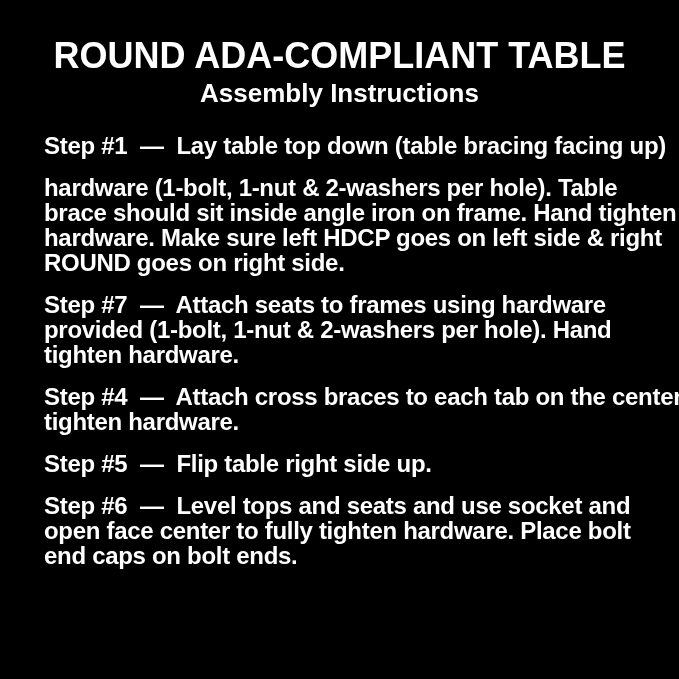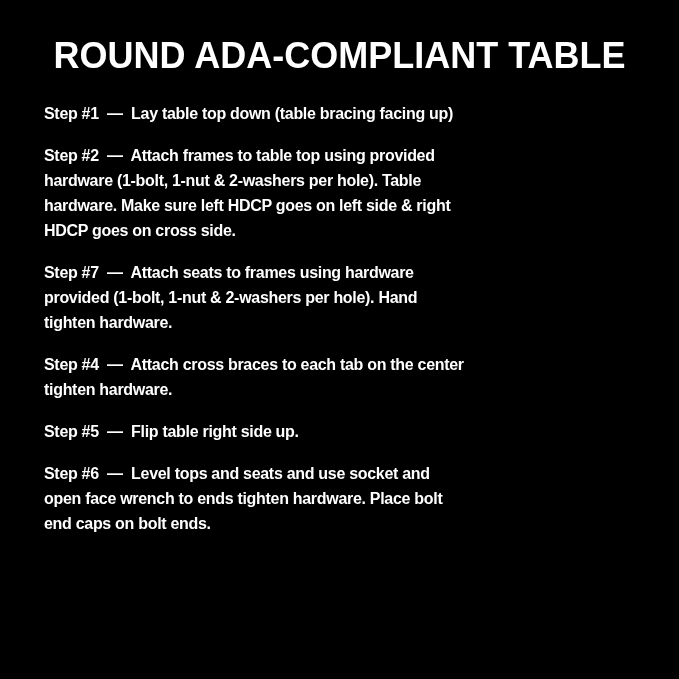--- a/index.html
+++ b/index.html
@@ -40,59 +40,60 @@
     font-weight: 700;
     margin-left: -14px;
   }
   .steps {
     margin-top: 27px;
   }
   .step {
     margin: 0 0 17px;
   }
   .line {
-    font-size: 16px;
+    font-size: 24px;
     line-height: 25px;
     letter-spacing: -0.3px;
     white-space: pre;   
     font-weight: 700;
   }
 </style>
 </head>
 <body style="--bg: #000000; --fg: #ffffff;">
 
 <div class="poster">
   <h1 class="title">ROUND ADA-COMPLIANT TABLE</h1>
+  <h2 class="subtitle">Assembly Instructions</h2>
 
   <div class="steps">
     <div class="step">
       <div class="line">Step #1  —  Lay table top down (table bracing facing up)</div>
     </div>
 
     <div class="step">
-      <div class="line">Step #2  —  Attach frames to table top using provided</div>
       <div class="line">hardware (1-bolt, 1-nut &amp; 2-washers per hole). Table</div>
+      <div class="line">brace should sit inside angle iron on frame. Hand tighten</div>
       <div class="line">hardware. Make sure left HDCP goes on left side &amp; right</div>
-      <div class="line">HDCP goes on cross side.</div>
+      <div class="line">ROUND goes on right side.</div>
     </div>
 
     <div class="step">
       <div class="line">Step #7  —  Attach seats to frames using hardware</div>
       <div class="line">provided (1-bolt, 1-nut &amp; 2-washers per hole). Hand</div>
       <div class="line">tighten hardware.</div>
     </div>
 
     <div class="step">
       <div class="line">Step #4  —  Attach cross braces to each tab on the center</div>
       <div class="line">tighten hardware.</div>
     </div>
 
     <div class="step">
       <div class="line">Step #5  —  Flip table right side up.</div>
     </div>
 
     <div class="step">
       <div class="line">Step #6  —  Level tops and seats and use socket and</div>
-      <div class="line">open face wrench to ends tighten hardware. Place bolt</div>
+      <div class="line">open face center to fully tighten hardware. Place bolt</div>
       <div class="line">end caps on bolt ends.</div>
     </div>
   </div>
 </div>
 
 </body></html>

